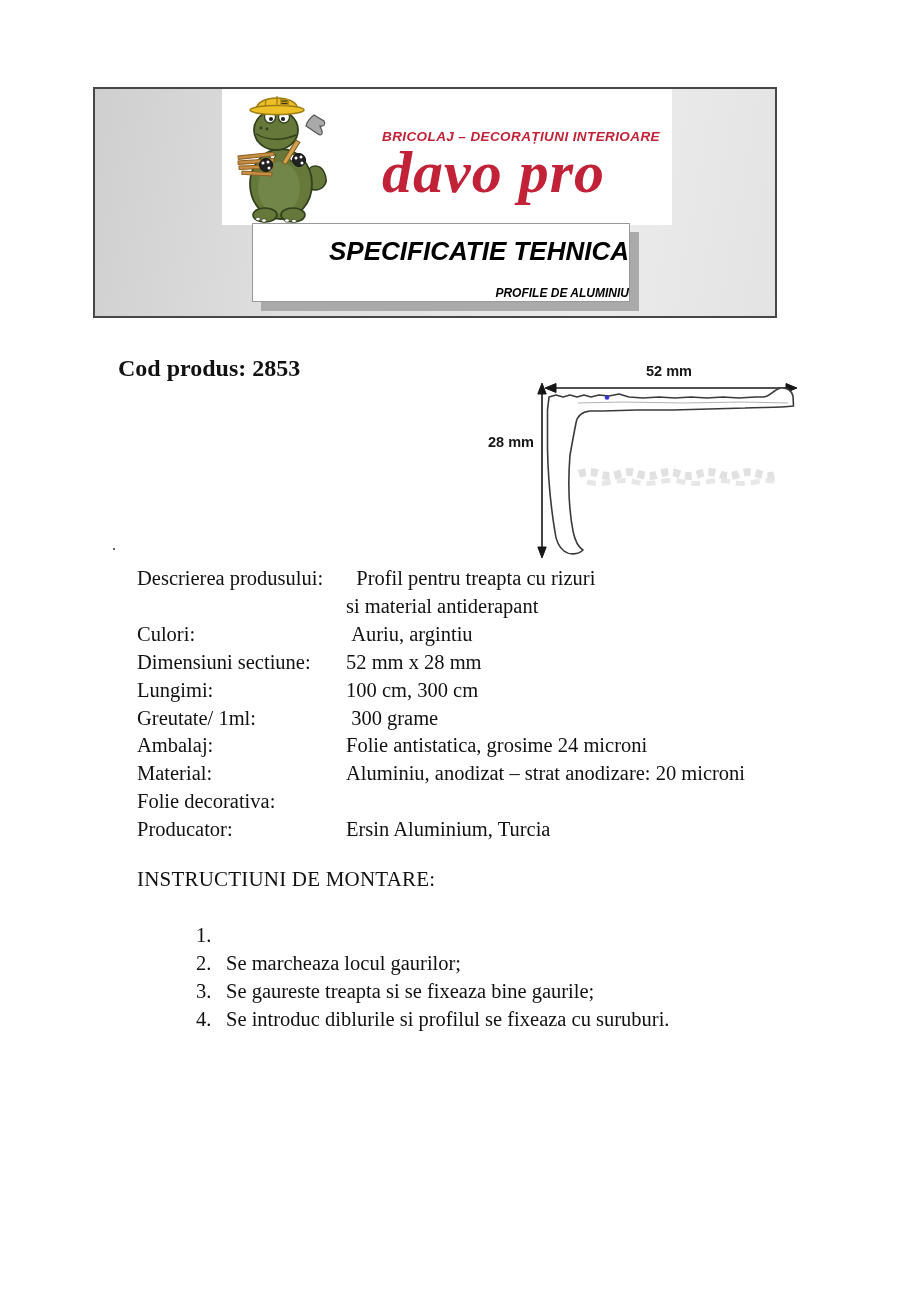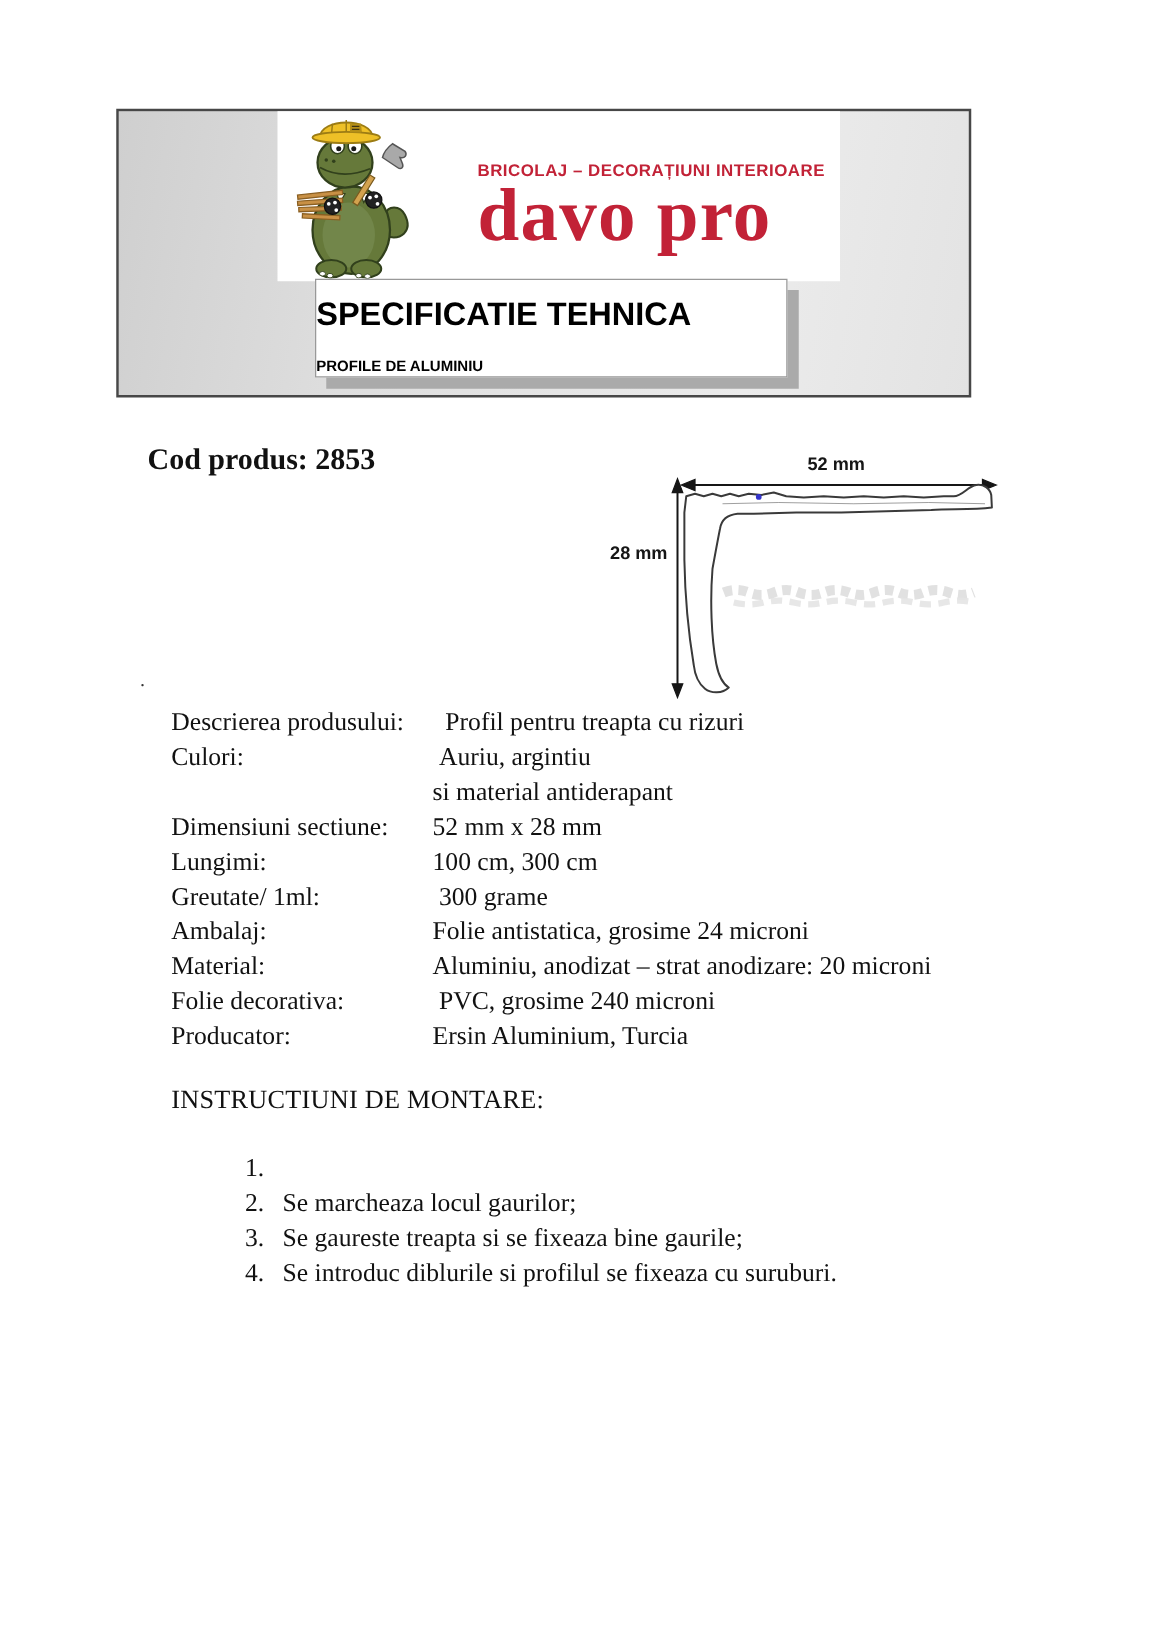--- a/index.html
+++ b/index.html
@@ -2,30 +2,30 @@
 <html><head>
 <meta charset="utf-8">
 <style>
   html,body{margin:0;padding:0;background:#ffffff;}
   .page{position:relative;width:920px;height:1300px;background:#ffffff;overflow:hidden;
         font-family:"Liberation Serif",serif;color:#111;}
 
   
   .header-panel{position:absolute;left:93px;top:87px;width:680px;height:227px;
     background:linear-gradient(100deg,#cfcfcf 0%,#dedede 30%,#ebebeb 75%,#e3e3e3 100%);
-    border:2px solid #474747;}
+    border:2px solid #474747;font-style:italic;}
   .logo-strip{position:absolute;left:127px;top:0px;width:450px;height:136px;background:#ffffff;}
   .mascot{position:absolute;left:14px;top:3px;width:102px;height:132px;}
   .logo-text{position:absolute;left:160px;top:40px;width:280px;}
   .tagline{font-family:"Liberation Sans",sans-serif;font-weight:bold;font-size:13.5px;
     letter-spacing:.4px;color:#c22237;white-space:nowrap;}
   .brand{font-family:"Liberation Serif",serif;font-weight:600;font-size:60px;line-height:.92;
     color:#c22237;letter-spacing:1px;margin-top:1px;}
   .title-box{position:absolute;left:157px;top:134px;width:376px;height:77px;background:#ffffff;
-    border:1px solid #999;box-shadow:9px 9px 0 #aaaaaa;text-align:left;
+    border:1px solid #999;box-shadow:9px 9px 0 #aaaaaa;text-align:right;
     font-family:"Liberation Sans",sans-serif;font-weight:bold;color:#000;}
   .title-main{font-size:26px;margin-top:12px;letter-spacing:0px;}
   .title-sub{font-size:12px;margin-top:19px;}
 
   
   .product-code{position:absolute;left:118px;top:355px;font-size:24px;font-weight:bold;}
 
   
   .diagram{position:absolute;left:483px;top:358px;width:320px;height:204px;}
   .dim-label{font-family:"Liberation Sans",sans-serif;font-weight:bold;font-size:14.5px;fill:#161616;}
@@ -166,28 +166,28 @@
   </svg>
 
   <div class="stray-mark">.</div>
 
   <div class="specs">
     <div class="spec-row">
       <div class="spec-label">Descrierea produsului:</div>
       <div class="spec-value">  Profil pentru treapta cu rizuri</div>
     </div>
     <div class="spec-row">
+      <div class="spec-label"></div>
+      <div class="spec-value">si material antiderapant</div>
+    </div>
+    <div class="spec-row">
       <div class="spec-label">Culori:</div>
       <div class="spec-value"> Auriu, argintiu</div>
     </div>
     <div class="spec-row">
-      <div class="spec-label"></div>
-      <div class="spec-value">si material antiderapant</div>
-    </div>
-    <div class="spec-row">
       <div class="spec-label">Dimensiuni sectiune:</div>
       <div class="spec-value">52 mm x 28 mm</div>
     </div>
     <div class="spec-row">
       <div class="spec-label">Lungimi:</div>
       <div class="spec-value">100 cm, 300 cm</div>
     </div>
     <div class="spec-row">
       <div class="spec-label">Greutate/ 1ml:</div>
       <div class="spec-value"> 300 grame</div>
@@ -195,21 +195,20 @@
     <div class="spec-row">
       <div class="spec-label">Ambalaj:</div>
       <div class="spec-value">Folie antistatica, grosime 24 microni</div>
     </div>
     <div class="spec-row">
       <div class="spec-label">Material:</div>
       <div class="spec-value">Aluminiu, anodizat – strat anodizare: 20 microni</div>
     </div>
     <div class="spec-row">
       <div class="spec-label">Folie decorativa:</div>
-      <div class="spec-value"> PVC, grosime 240 microni</div>
     </div>
     <div class="spec-row">
       <div class="spec-label">Producator:</div>
       <div class="spec-value">Ersin Aluminium, Turcia</div>
     </div>
   </div>
 
   <div class="instructions-heading">INSTRUCTIUNI DE MONTARE:</div>
   <div class="instructions">
     <div class="inst-row">

